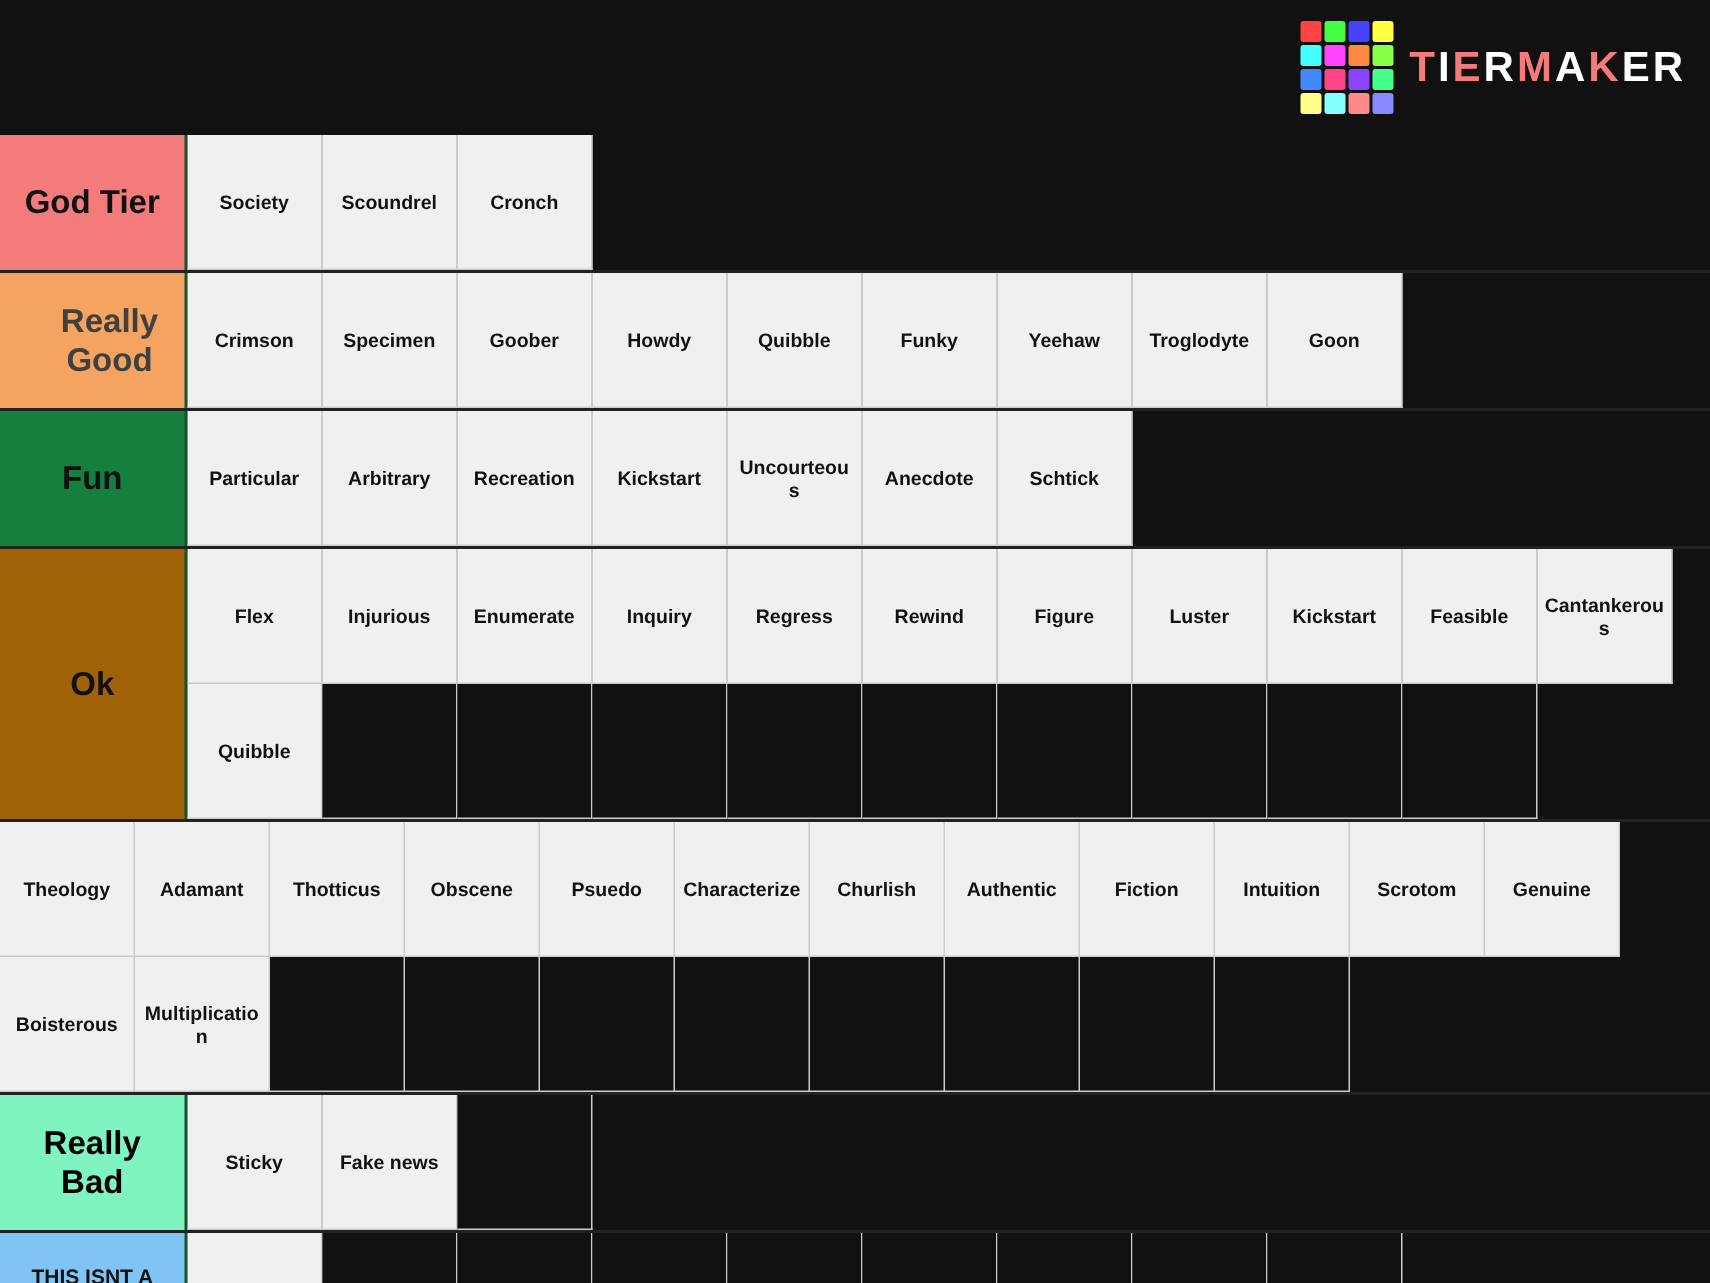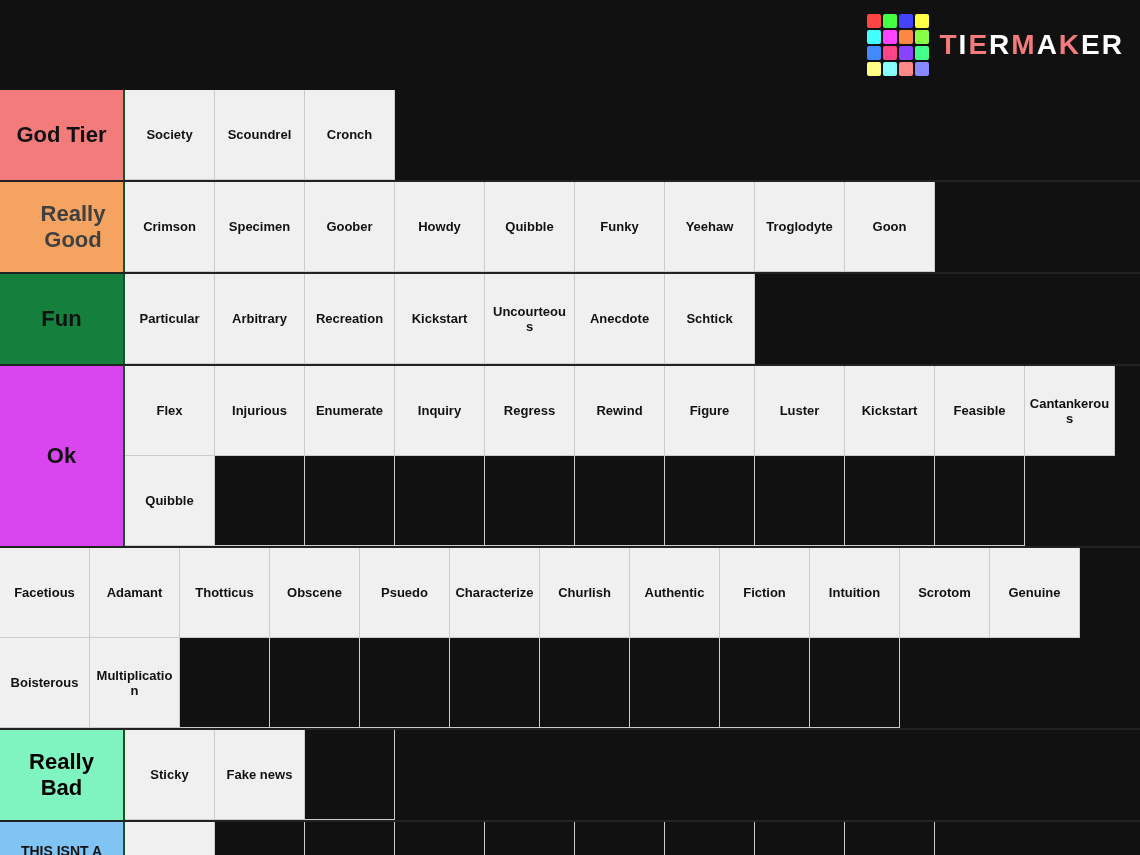--- a/index.html
+++ b/index.html
@@ -54,21 +54,21 @@
       background: #111;
     }
 
     
     .god-tier .tier-label { background: #f47b7b; color: #111; }
     
     .really-good .tier-label { background: #f4a460; color: #404040; padding-left: 31px; }
     
     .fun .tier-label { background: #15803d; color: #111; }
     
-    .ok .tier-label { background: #d946ef; color: #111; }
+    .ok .tier-label { background: #a16207; color: #111; }
     
     .unfunny .tier-label { background: #80f480; color: #111; }
     
     .really-bad .tier-label { background: #80f4c0; color: #000000; }
     
     .custom .tier-label { background: #80c4f4; color: #111; font-size: 14px; }
 
     .header-row {
       display: flex;
       align-items: center;
@@ -190,21 +190,21 @@
           <div class="tier-item dark"></div>
           <div class="tier-item dark"></div>
           <div class="tier-item dark"></div>
           <div class="tier-item dark"></div>
           <div class="tier-item dark"></div>
           <div class="tier-item dark"></div>
         </div>
       </div>
       <div class="tier-row unfunny">
         <div class="tier-items">
-          <div class="tier-item">Facetious</div>
+          <div class="tier-item">Theology</div>
           <div class="tier-item">Adamant</div>
           <div class="tier-item">Thotticus</div>
           <div class="tier-item">Obscene</div>
           <div class="tier-item">Psuedo</div>
           <div class="tier-item">Characterize</div>
           <div class="tier-item">Churlish</div>
           <div class="tier-item">Authentic</div>
           <div class="tier-item">Fiction</div>
           <div class="tier-item">Intuition</div>
           <div class="tier-item">Scrotom</div>

